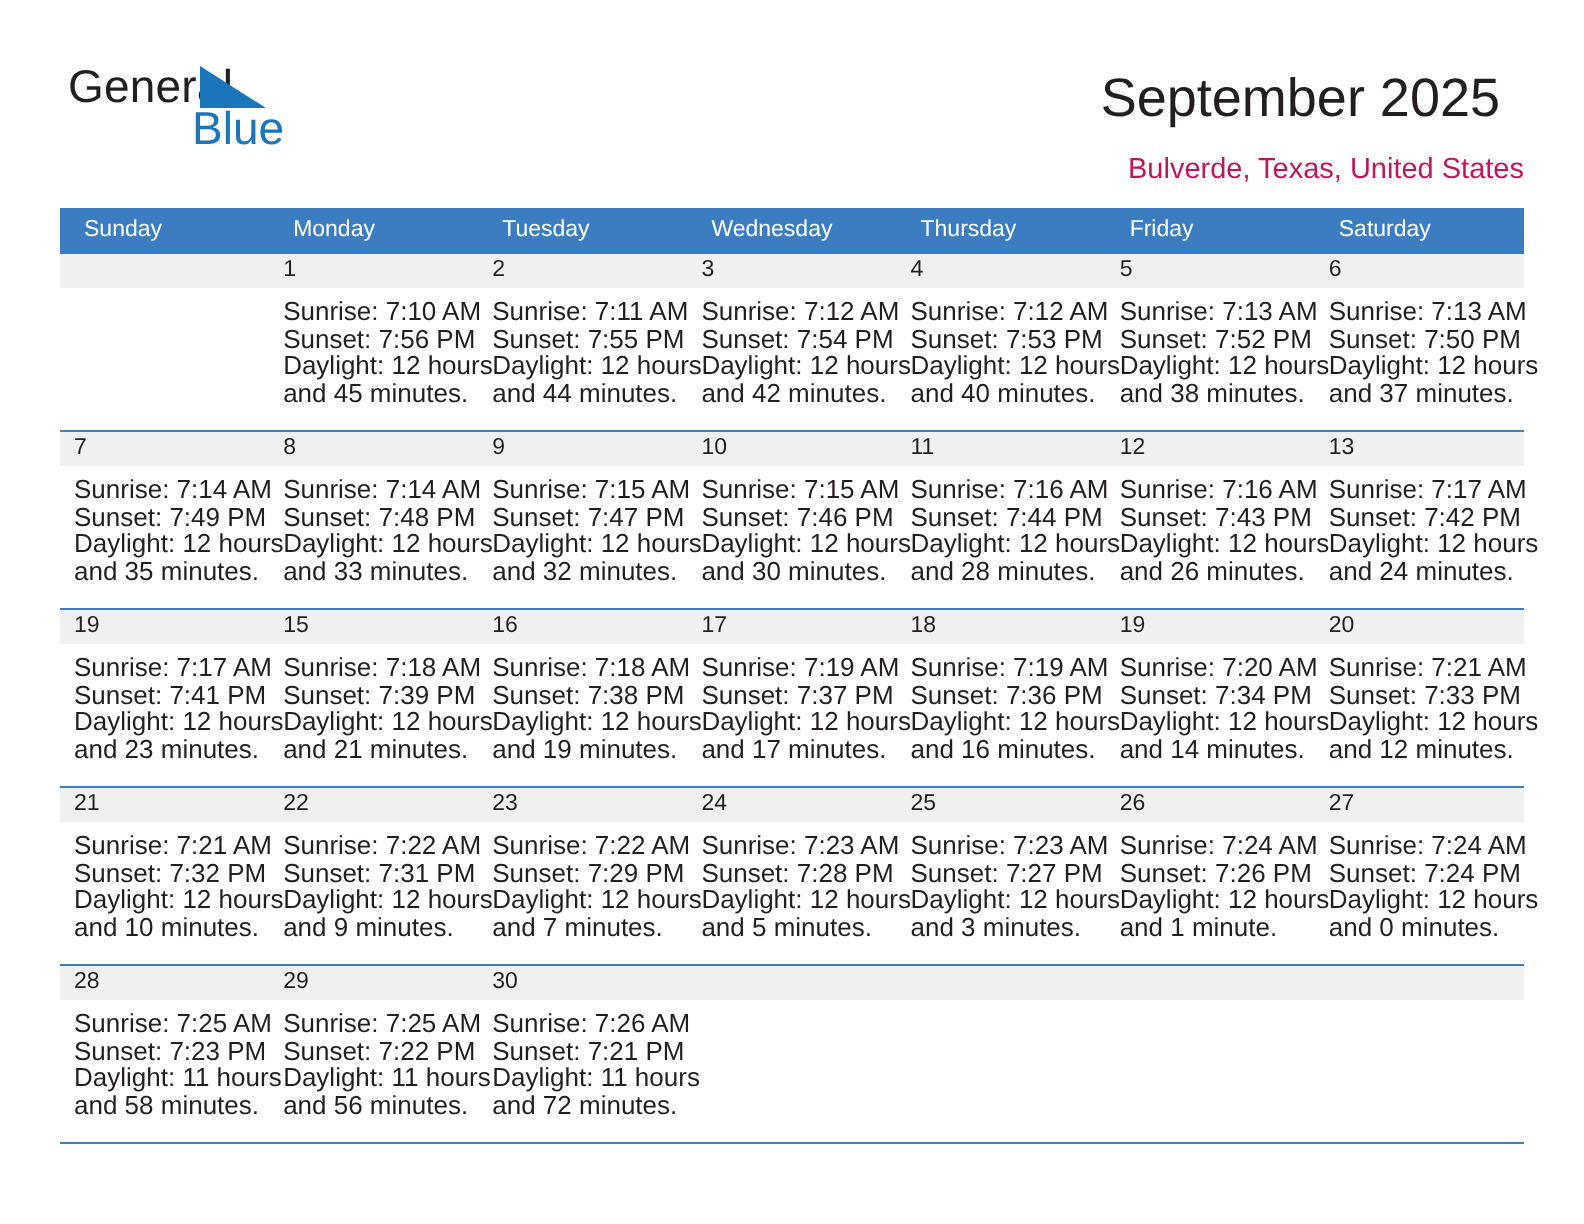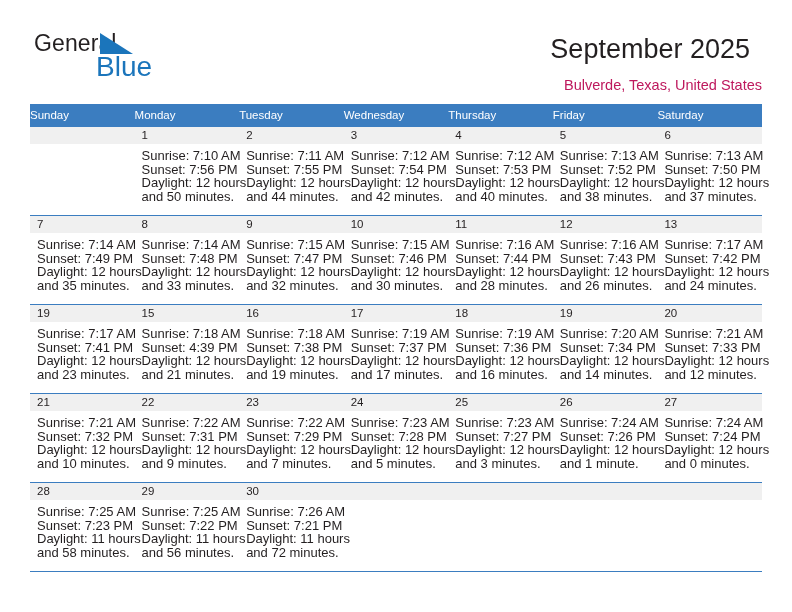--- a/index.html
+++ b/index.html
@@ -43,21 +43,21 @@
     font-size: 23px;
     letter-spacing: 0.1px;
     color: #231f20;
     font-family: "Liberation Sans", sans-serif;
     line-height: 1;
   }
   .logo-blue {
     position: absolute;
     left: 62px;
     top: 21px;
-    font-size: 28px;
+    font-size: 23px;
     color: #1b75bb;
     font-family: "Liberation Sans", sans-serif;
     line-height: 1;
   }
   .logo-tri {
     position: absolute;
     left: 66px;
     top: 1px;
     width: 0;
     height: 0;
@@ -95,21 +95,21 @@
     width: 732px;
     border-collapse: collapse;
     table-layout: fixed;
   }
   .dow-row th {
     background: #3b7dc0;
     color: #ffffff;
     font-size: 11.5px;
     font-weight: normal;
     text-align: left;
-    padding: 5px 0 5px 0;
+    padding: 5px 0 5px 12px;
     height: 11px;
     border: none;
   }
   .week-row td {
     vertical-align: top;
     padding: 0;
     border: none;
     border-top: 1.2px solid #3b7dc0;
     height: 88px;
   }
@@ -179,21 +179,21 @@
             <div></div>
             <div></div>
           </div>
         </td>
         <td>
           <div class="daynum-band">1</div>
           <div class="cell-body">
             <div>Sunrise: 7:10 AM</div>
             <div>Sunset: 7:56 PM</div>
             <div>Daylight: 12 hours</div>
-            <div>and 50 minutes.</div>
+            <div>and 45 minutes.</div>
           </div>
         </td>
         <td>
           <div class="daynum-band">2</div>
           <div class="cell-body">
             <div>Sunrise: 7:11 AM</div>
             <div>Sunset: 7:55 PM</div>
             <div>Daylight: 12 hours</div>
             <div>and 44 minutes.</div>
           </div>
@@ -309,21 +309,21 @@
             <div>Sunrise: 7:17 AM</div>
             <div>Sunset: 7:41 PM</div>
             <div>Daylight: 12 hours</div>
             <div>and 23 minutes.</div>
           </div>
         </td>
         <td>
           <div class="daynum-band">15</div>
           <div class="cell-body">
             <div>Sunrise: 7:18 AM</div>
-            <div>Sunset: 4:39 PM</div>
+            <div>Sunset: 7:39 PM</div>
             <div>Daylight: 12 hours</div>
             <div>and 21 minutes.</div>
           </div>
         </td>
         <td>
           <div class="daynum-band">16</div>
           <div class="cell-body">
             <div>Sunrise: 7:18 AM</div>
             <div>Sunset: 7:38 PM</div>
             <div>Daylight: 12 hours</div>

